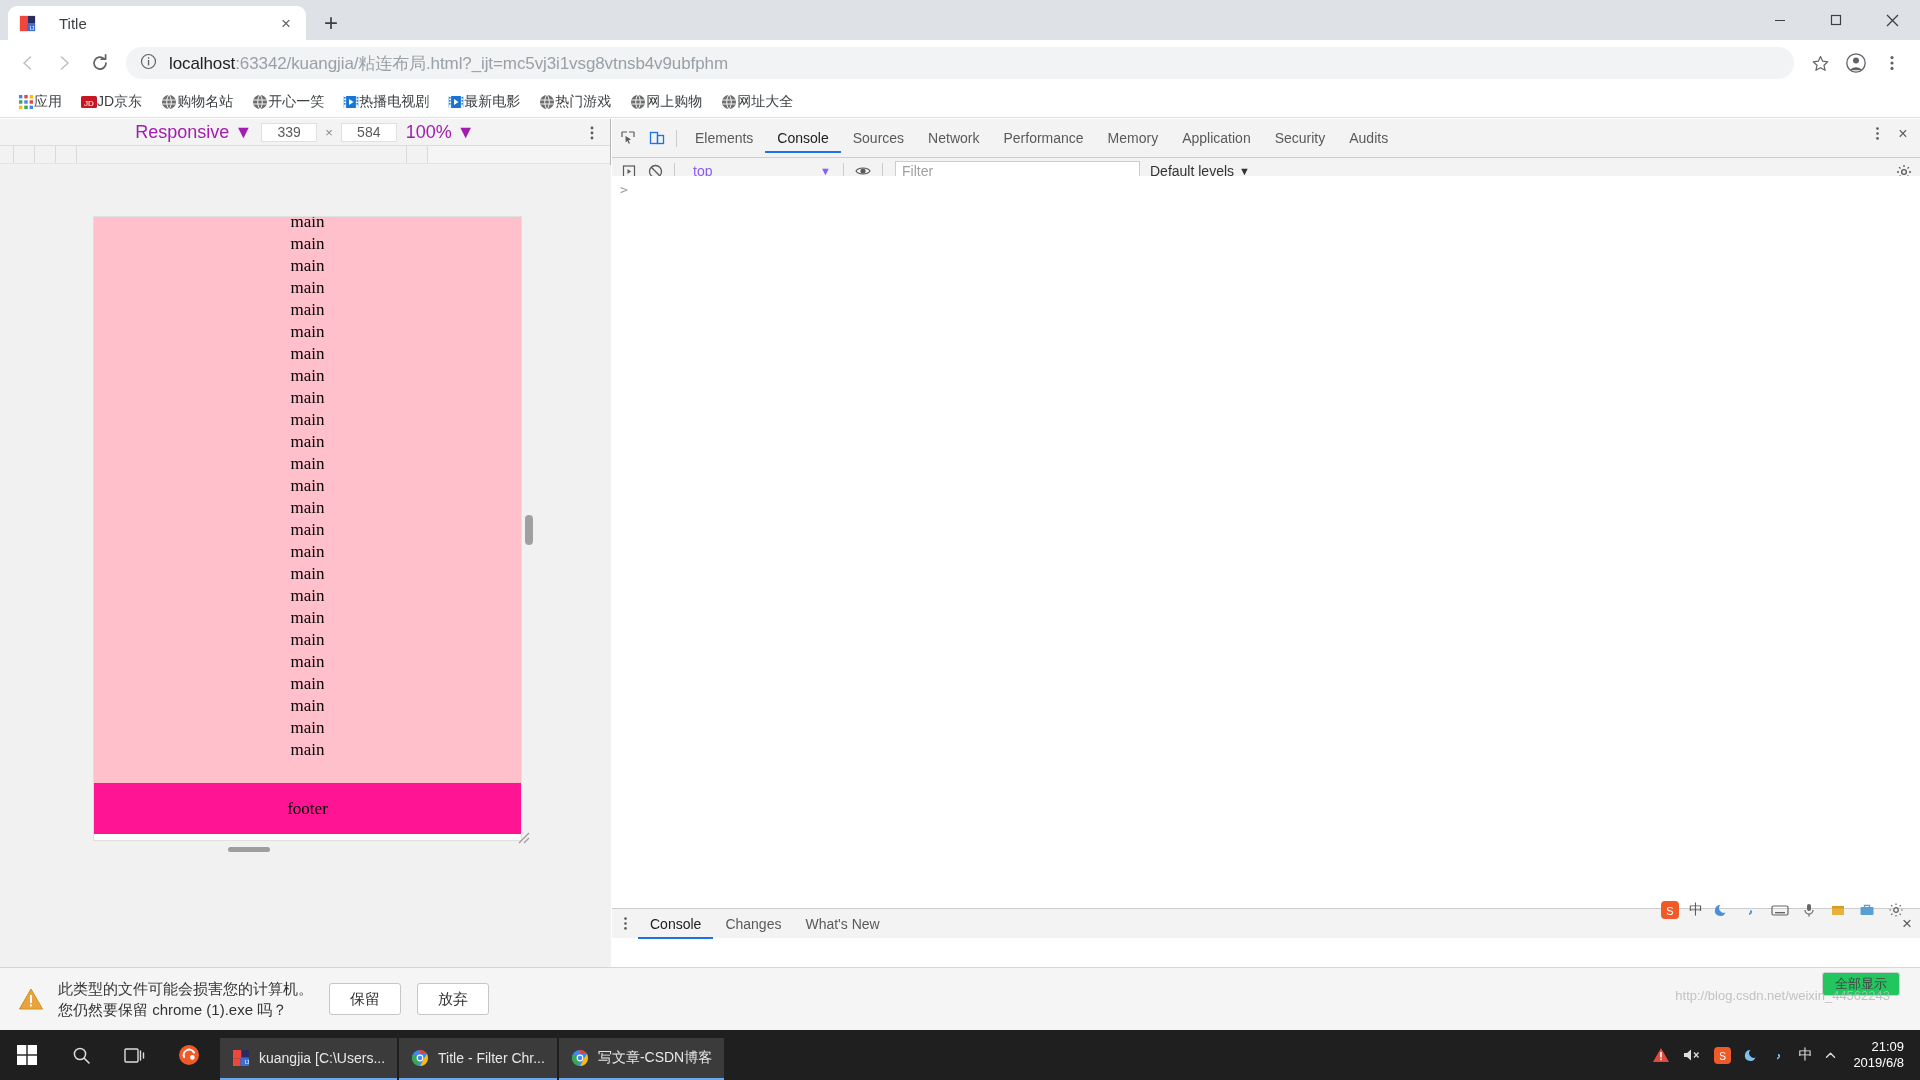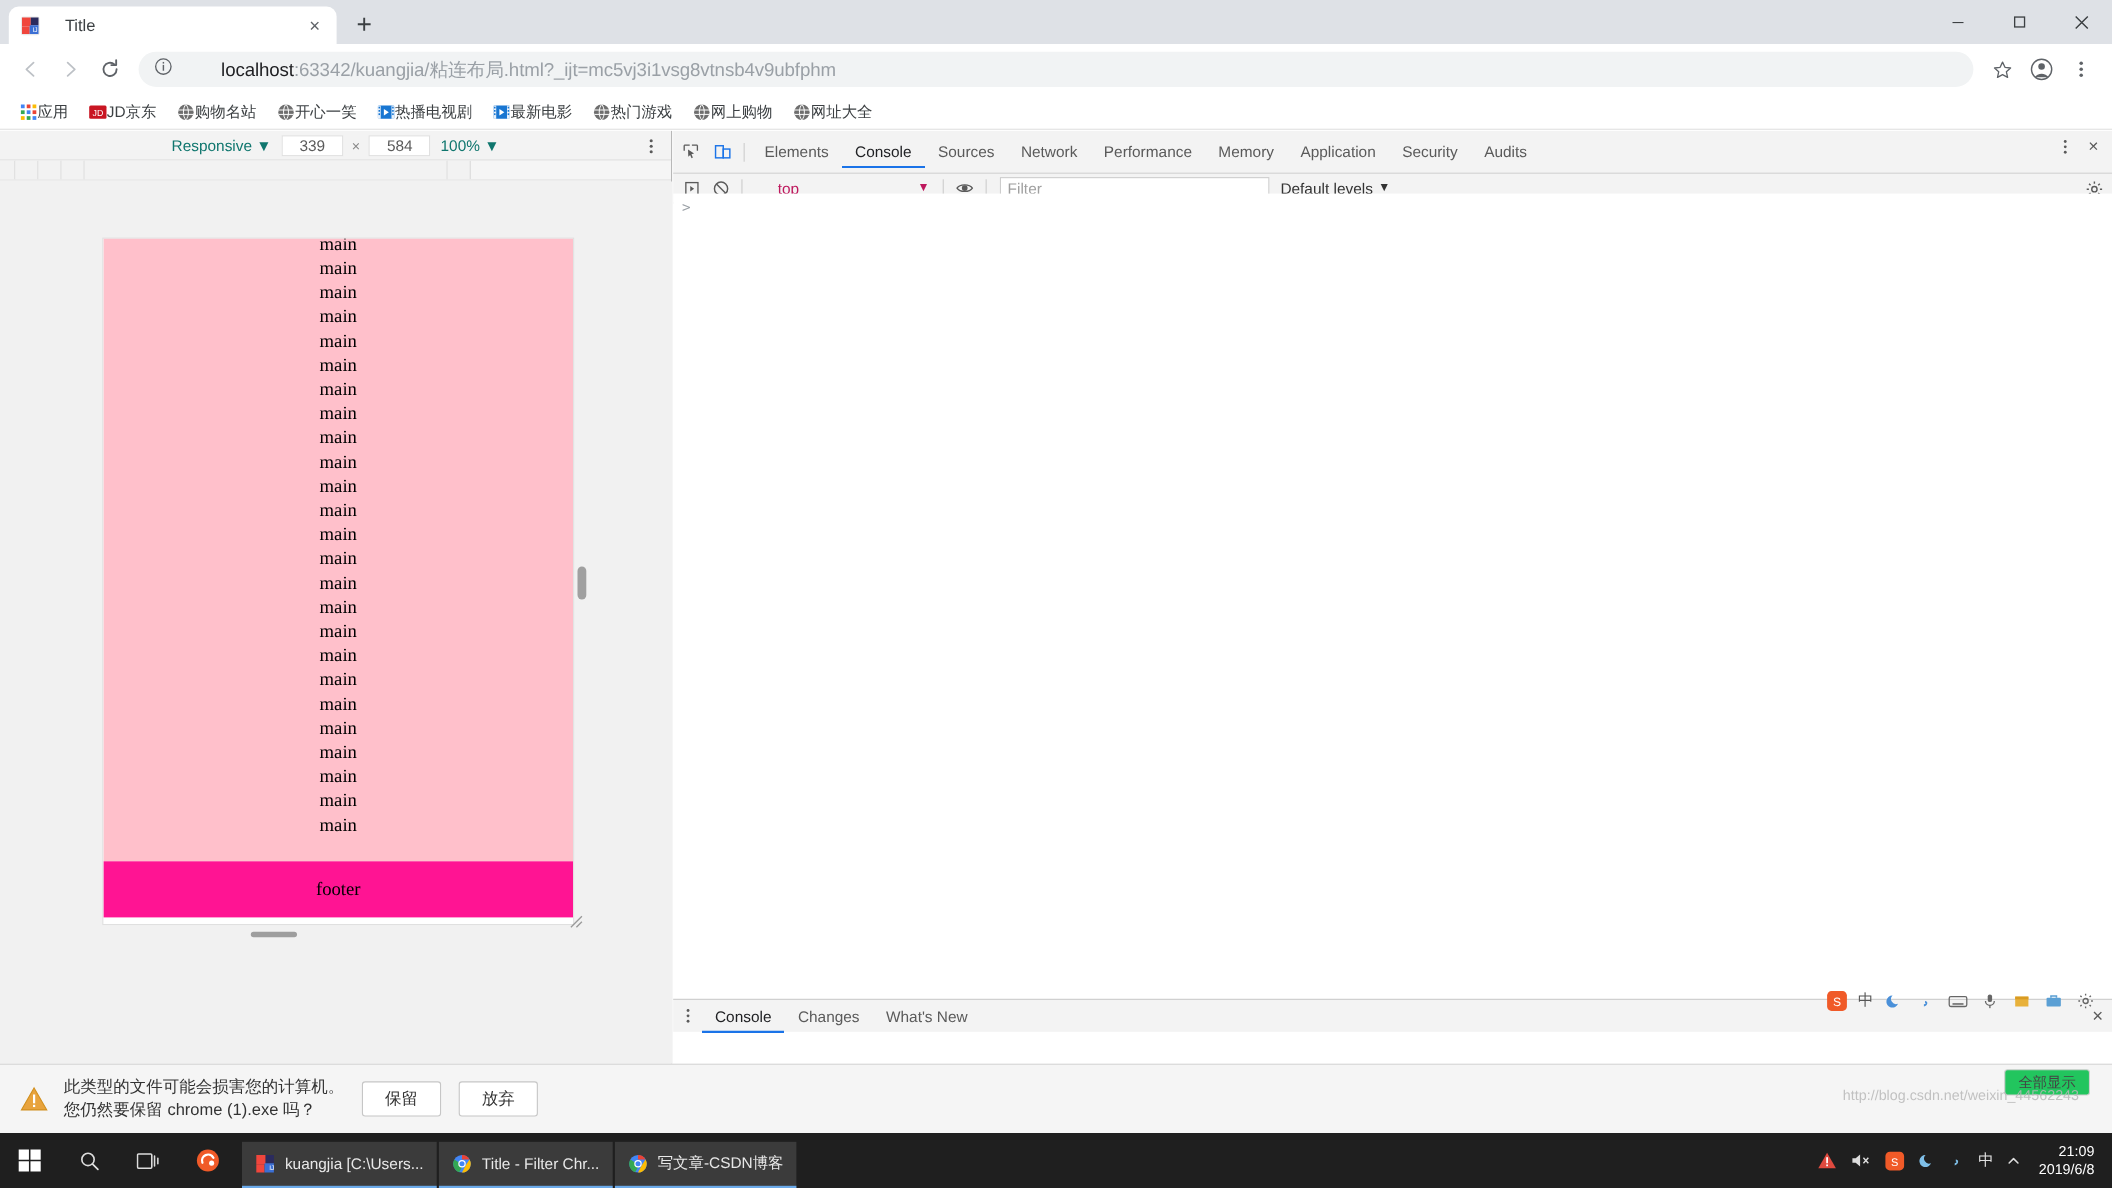--- a/index.html
+++ b/index.html
@@ -72,21 +72,21 @@
   }
   .nav-btn.disabled { color: #bdc1c6; }
   #omnibox {
     flex: 1; height: 32px; background: #f1f3f4; border-radius: 16px;
     display: flex; align-items: center; padding: 0 14px; margin: 0 8px;
     min-width: 0;
   }
   #site-info-icon { flex: none; margin-right: 12px; color: #5f6368; }
   #url-text {
     font-size: 17px; color: #9aa0a6; white-space: nowrap;
-    overflow: hidden; text-overflow: ellipsis; letter-spacing: -0.1px; margin-left: 32px;
+    overflow: hidden; text-overflow: ellipsis; letter-spacing: -0.1px;
   }
   #url-text b { color: #202124; font-weight: 400; }
   #toolbar-right { display: flex; align-items: center; flex: none; }
   .tb-icon {
     width: 36px; height: 36px; display: flex;
     align-items: center; justify-content: center; color: #5f6368;
   }
 
   
   #bookmarks-bar {
@@ -111,21 +111,21 @@
   #device-panel {
     position: absolute; left: 0; top: 0; width: 611px; height: 848px;
     background: #f1f1f1; border-right: 1px solid #b8b8b8;
   }
   #device-toolbar {
     height: 27px; width: 100%; background: #f3f3f3;
     border-bottom: 1px solid #dcdcdc;
     display: flex; align-items: center; justify-content: center;
     position: relative;
   }
-  .dt-item { font-size: 14px; color: #0f766e; padding: 0 5px; white-space: nowrap; }
+  .dt-item { font-size: 18px; color: #a21caf; padding: 0 5px; white-space: nowrap; }
   .dt-input {
     width: 56px; height: 19px; background: #fff; border: 1px solid #e0e0e0;
     font-size: 14px; color: #5a5a5a; text-align: center; line-height: 17px;
     margin: 0 4px;
   }
   .dt-x { font-size: 13px; color: #888; margin: 0 4px; }
   #dt-menu {
     position: absolute; right: 10px; top: 0; height: 27px;
     display: flex; align-items: center; color: #5a5a5a; font-size: 16px;
   }
@@ -212,22 +212,22 @@
     height: 27px; width: 100%; background: #f3f3f3;
     border-bottom: 1px solid #cdcdcd;
     display: flex; align-items: center; padding-left: 4px; position: relative;
   }
   .cf-icon {
     width: 26px; height: 26px; display: flex; align-items: center;
     justify-content: center; color: #5a5a5a;
   }
   #context-select {
     display: flex; align-items: center; justify-content: space-between;
-    width: 150px; height: 20px; margin-left: 20px; padding: 0 6px;
-    font-size: 14px; color: #be185d;
+    width: 150px; height: 20px; margin-left: 6px; padding: 0 6px;
+    font-size: 14px; color: #8b5cf6;
   }
   #filter-input {
     width: 245px; height: 20px; background: #fff; border: 1px solid #cdcdcd;
     margin-left: 6px; padding: 0 6px; font-size: 14px; color: #a0a0a0;
     line-height: 18px;
   }
   #levels-select {
     display: flex; align-items: center; margin-left: 10px;
     font-size: 14px; color: #333;
   }

